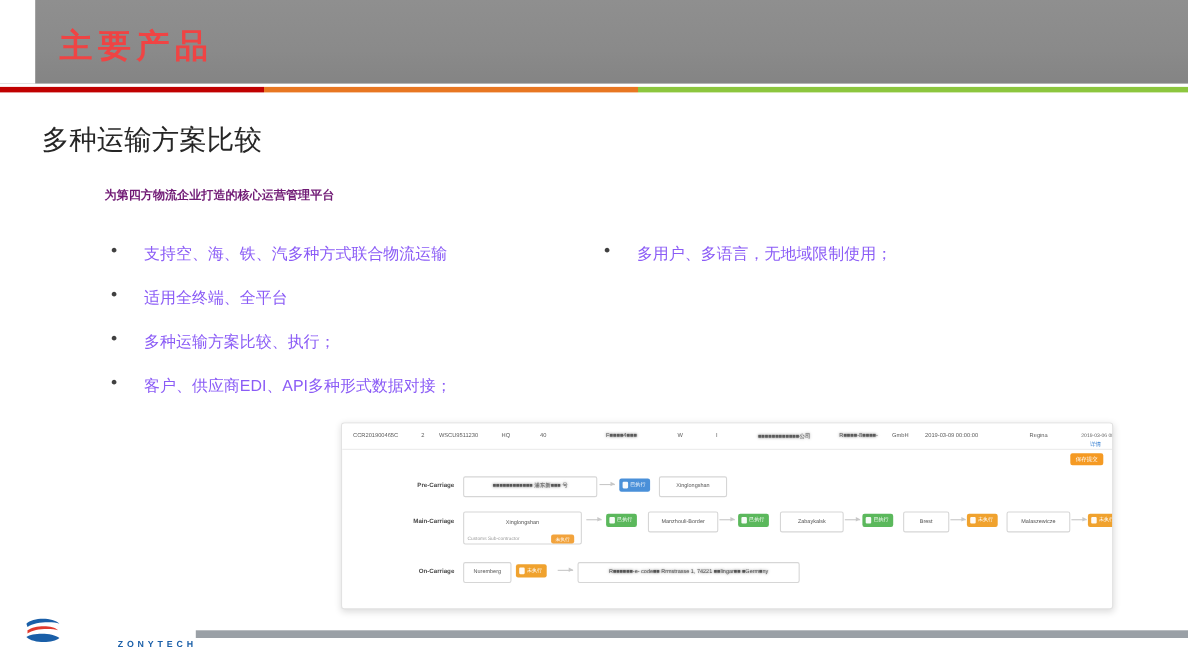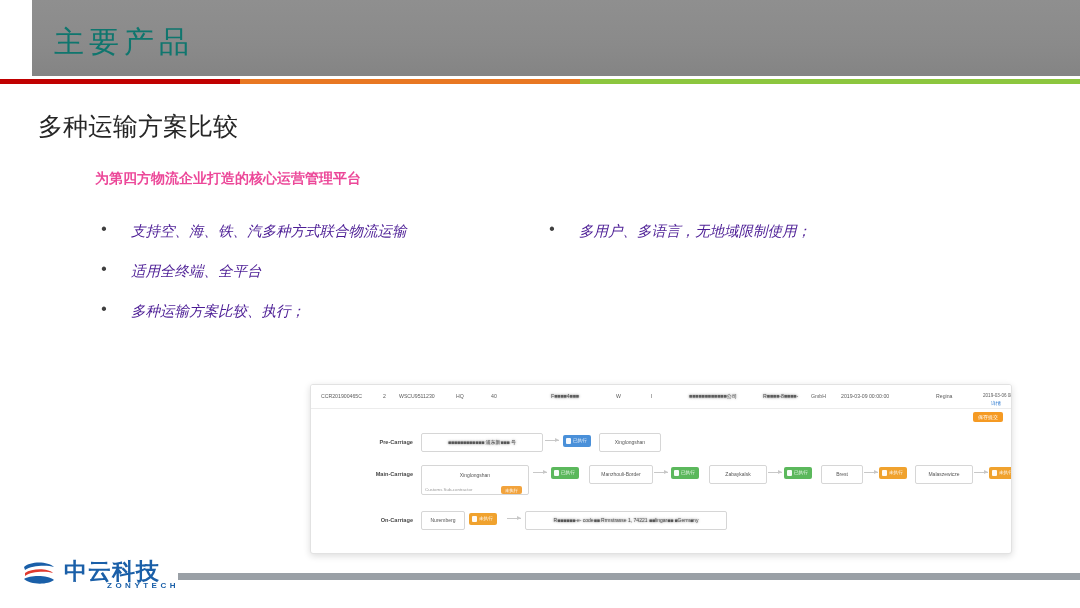--- a/index.html
+++ b/index.html
@@ -29,23 +29,23 @@
     left: 0; top: 0;
     width: 32px;
     height: 76px;
     background: #ffffff;
   }
   .header-title {
     position: absolute;
     left: 54px;
     top: 22px;
     font-size: 30px;
-    color: #0f766e;
+    color: #ef4444;
     letter-spacing: 5px;
-    font-weight: 400;
+    font-weight: 700;
     white-space: nowrap;
   }
   .accent-bar {
     position: absolute;
     top: 79px;
     height: 5px;
   }
   .accent-red   { left: 0;    width: 240px; background: #c00000; }
   .accent-orange{ left: 240px;width: 340px; background: #e87722; }
   .accent-green { left: 580px;width: 500px; background: #8cc63e; }
@@ -57,42 +57,41 @@
     top: 110px;
     font-size: 25px;
     color: #262626;
     font-weight: 400;
     white-space: nowrap;
   }
   .sub-title {
     position: absolute;
     left: 95px;
     top: 170px;
-    font-size: 14px;
-    color: #ec4899;
+    font-size: 11px;
+    color: #701a75;
     font-weight: 700;
     white-space: nowrap;
   }
 
   .bullet-col {
     position: absolute;
     top: 222px;
   }
   .bullet-col.left  { left: 95px;  width: 440px; }
   .bullet-col.right { left: 543px; width: 460px; }
 
   .bullet-item {
     position: relative;
     padding-left: 36px;
     margin-bottom: 22px;
     font-size: 14.5px;
-    color: #4c1d95;
+    color: #8b5cf6;
     line-height: 18px;
     white-space: nowrap;
-    font-style: italic;
   }
   .bullet-item::before {
     content: "•";
     position: absolute;
     left: 6px;
     top: -2px;
     font-size: 16px;
     color: #404040;
   }
 
@@ -290,20 +289,21 @@
 <div class="accent-bar accent-orange"></div>
 <div class="accent-bar accent-green"></div>
 
 <div class="section-title">多种运输方案比较</div>
 <div class="sub-title">为第四方物流企业打造的核心运营管理平台</div>
 
 <div class="bullet-col left">
   <div class="bullet-item">支持空、海、铁、汽多种方式联合物流运输</div>
   <div class="bullet-item">适用全终端、全平台</div>
   <div class="bullet-item">多种运输方案比较、执行；</div>
+  <div class="bullet-item">客户、供应商EDI、API多种形式数据对接；</div>
 </div>
 
 <div class="bullet-col right">
   <div class="bullet-item">多用户、多语言，无地域限制使用；</div>
 </div>
 
 <div class="shot">
 
   <div class="shot-topbar">
     <span class="cell" style="left:10px">CCR201900465C</span>
@@ -367,15 +367,14 @@
   </div>
 </div>
 
 <div class="footer-bar"></div>
 <div class="logo-wrap">
   <svg class="logo-mark" viewBox="0 0 34 30">
     <path d="M2 9 C8 3, 26 3, 32 9 C26 7, 10 7, 3 12 Z" fill="#1a5fa8"></path>
     <path d="M3 15 C10 10, 26 10, 31 15 C25 13, 9 13, 3 18 Z" fill="#e03a2f"></path>
     <path d="M2 21 C8 17, 26 17, 32 22 C26 27, 8 27, 2 21 Z" fill="#1a5fa8"></path>
   </svg>
-  <div class="logo-cn">中云科技</div>
   <div class="logo-en">ZONYTECH</div>
 </div>
 
 </body></html>

